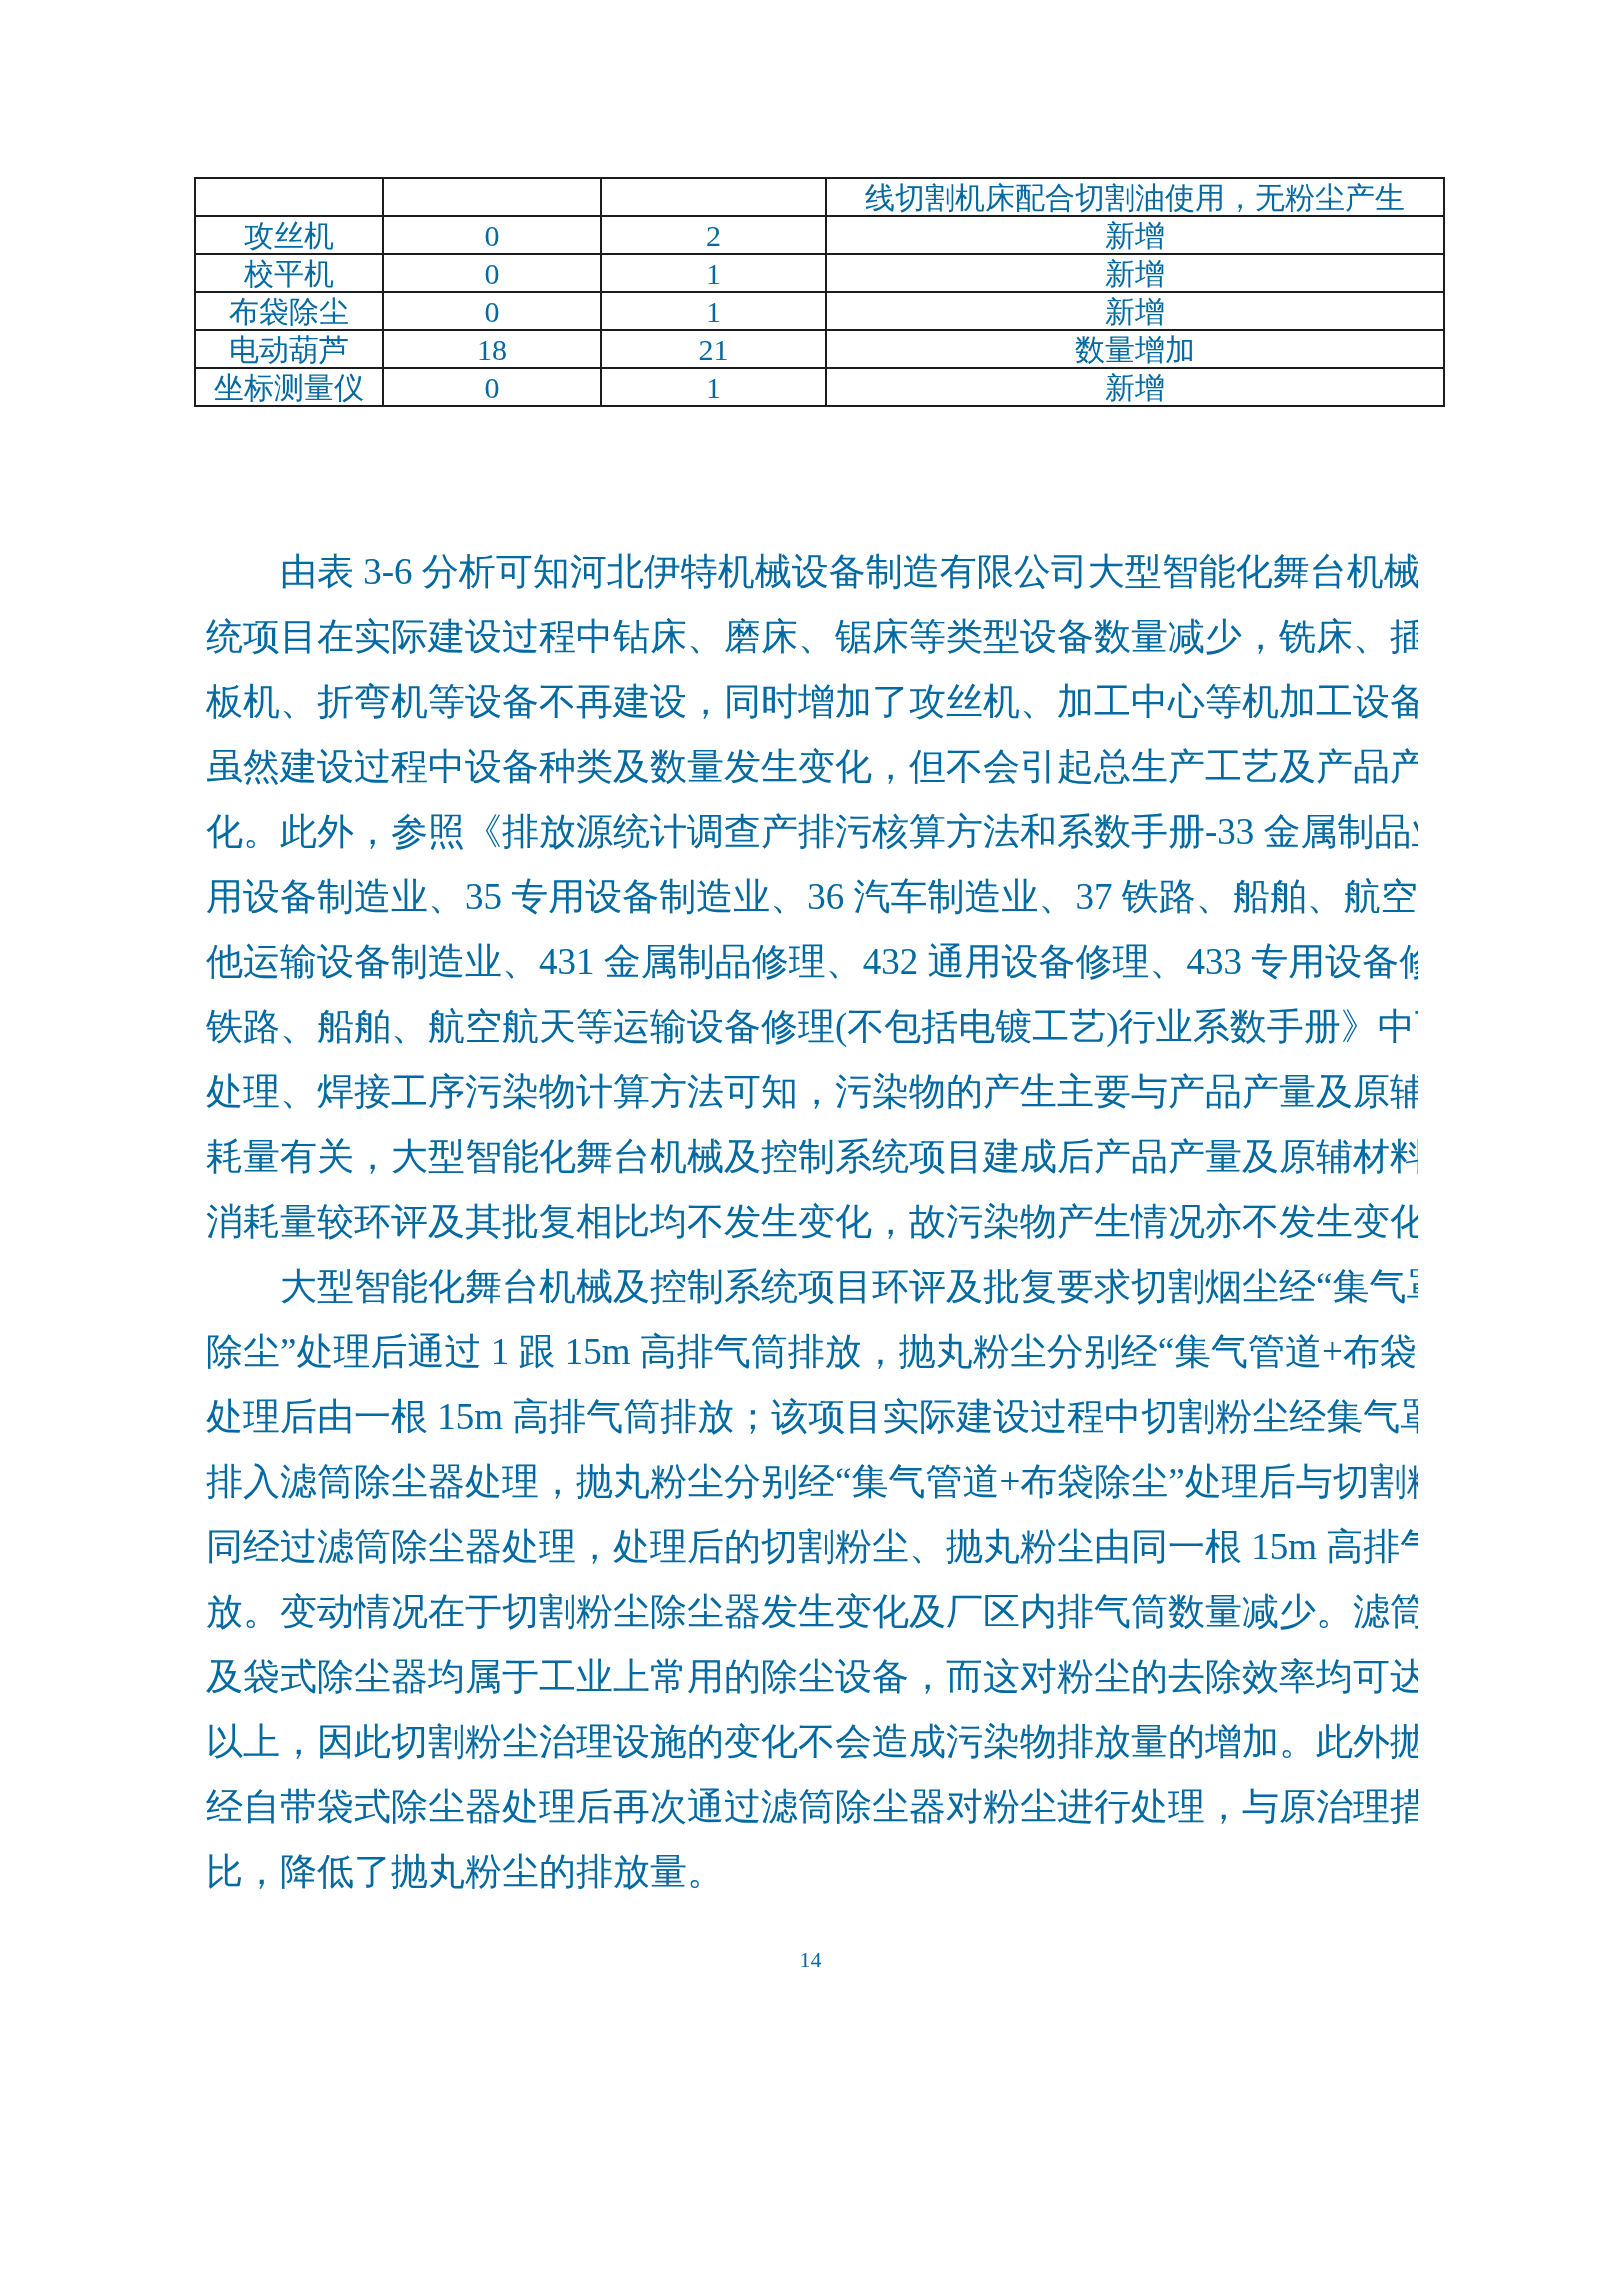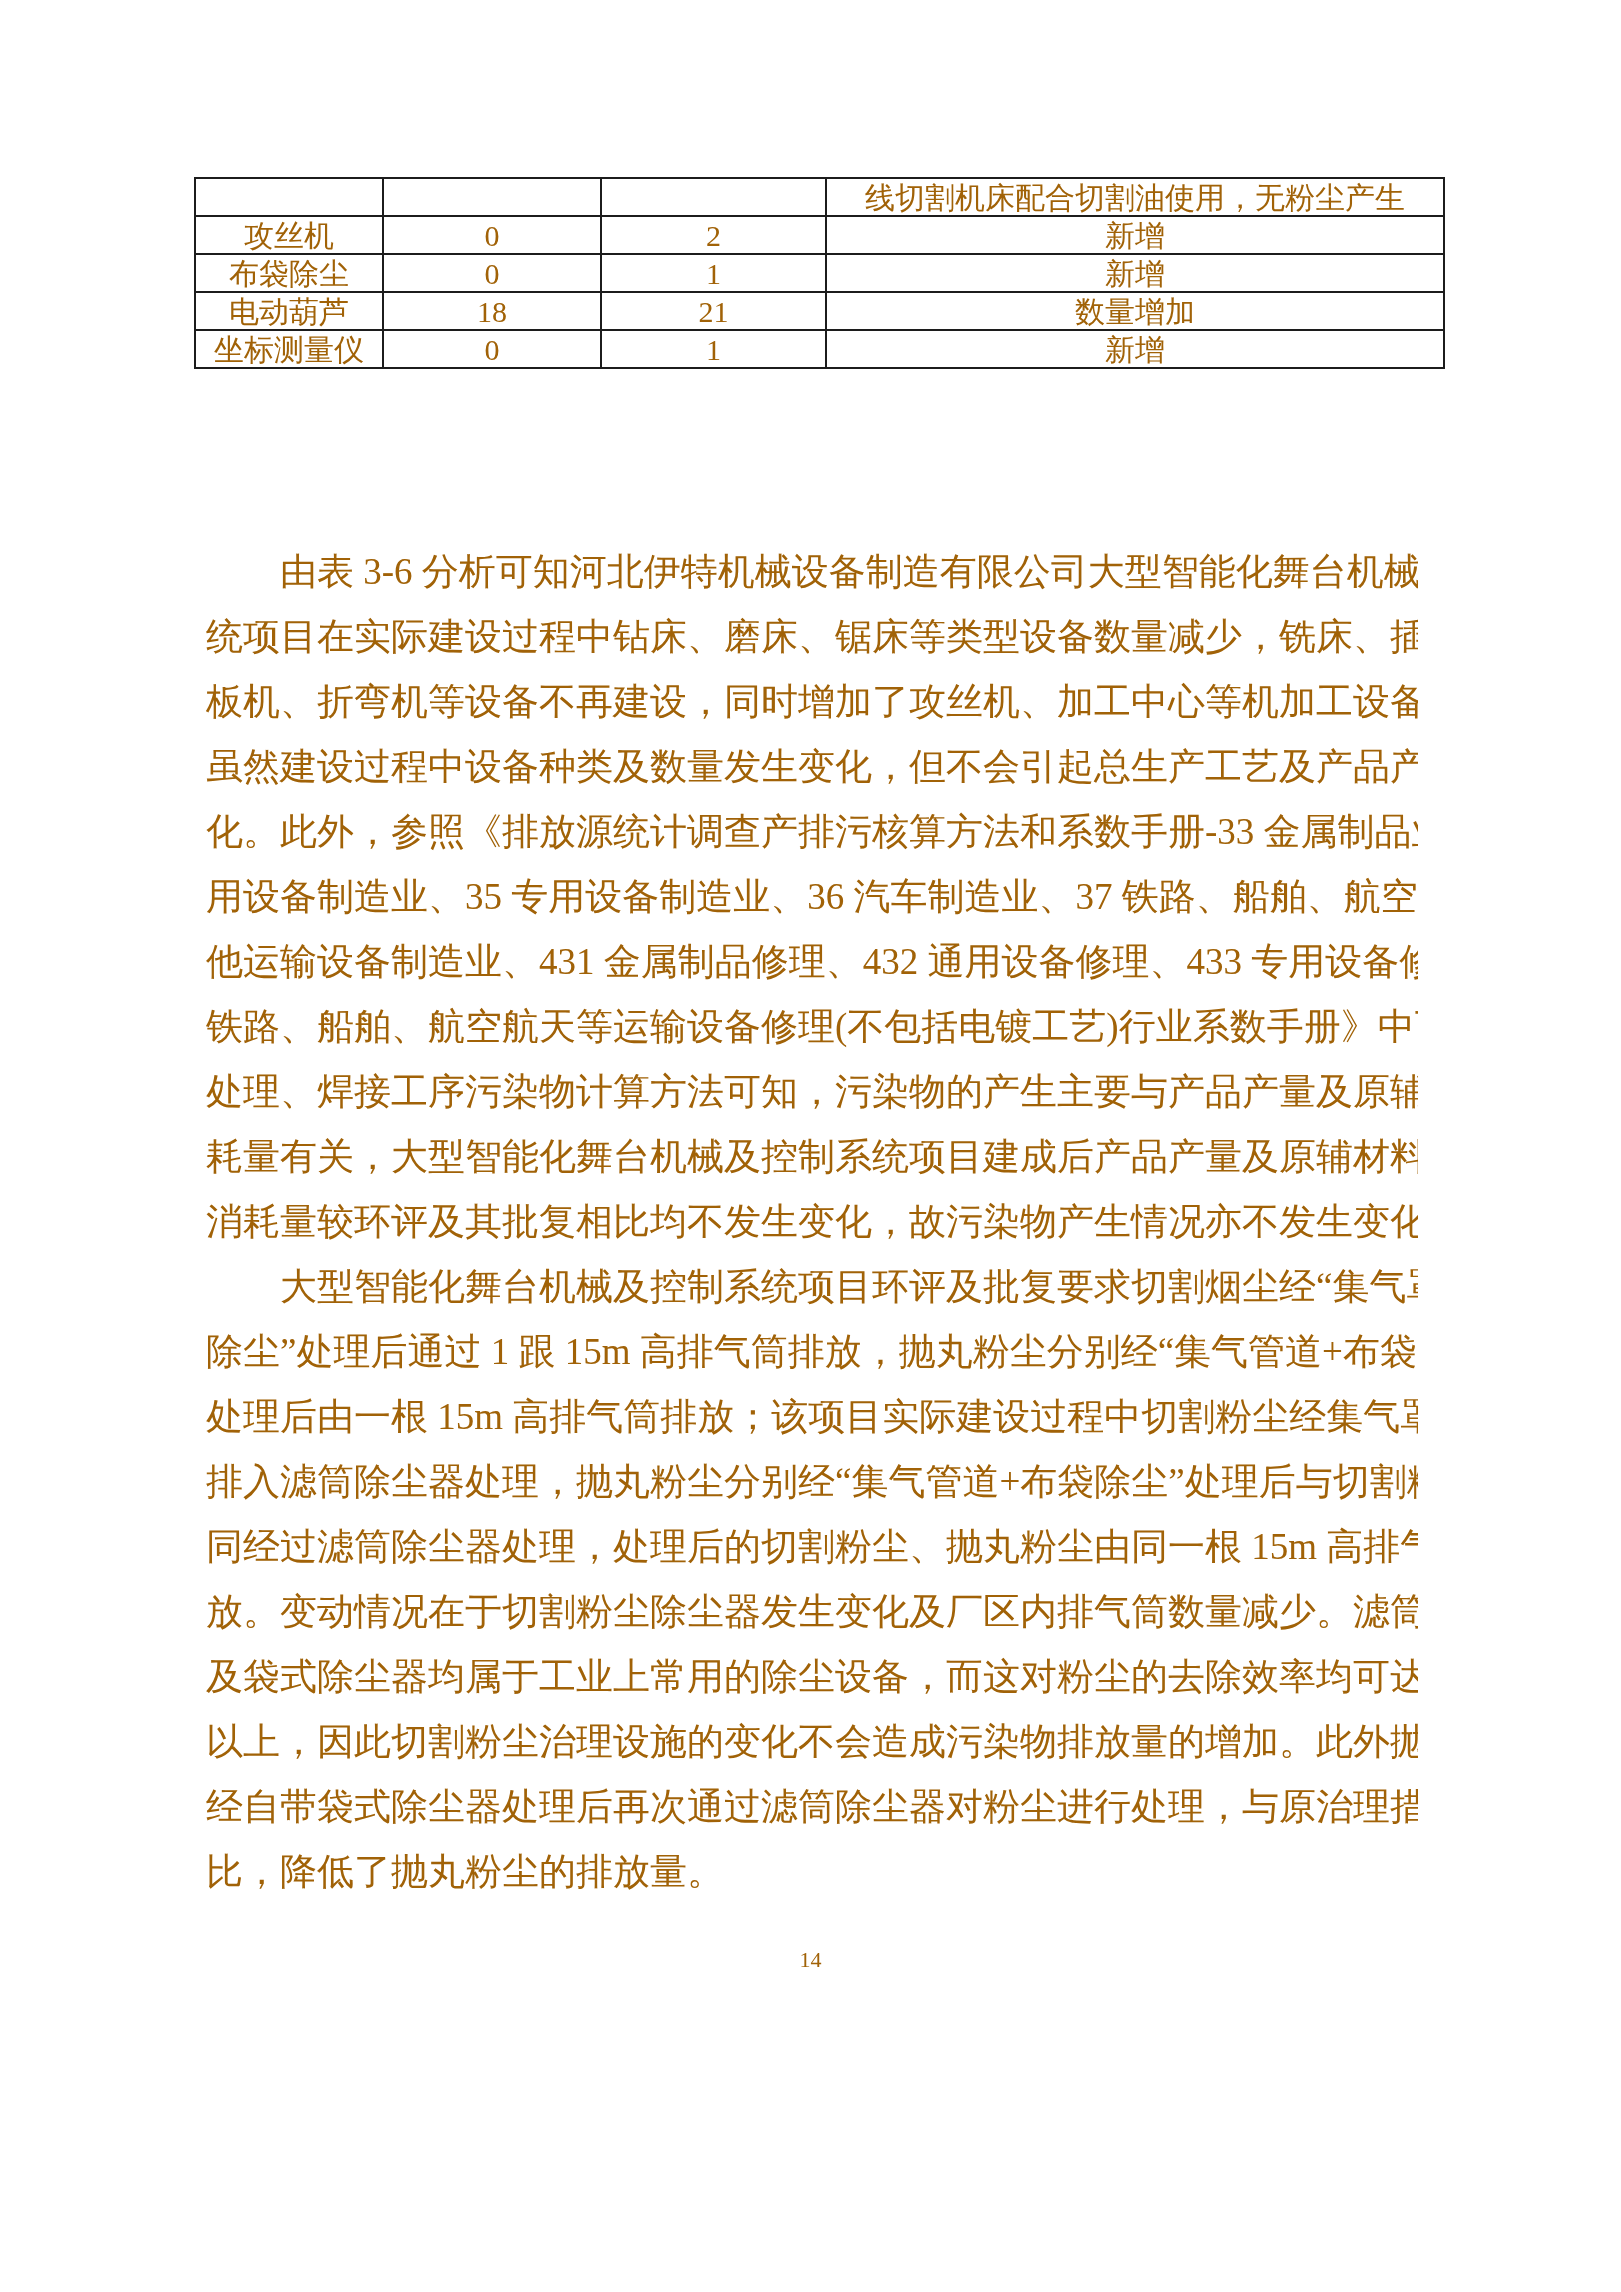--- a/index.html
+++ b/index.html
@@ -6,21 +6,21 @@
     margin: 0;
     padding: 0;
     background: #e8e8e8;
   }
   .page {
     position: relative;
     width: 1621px;
     height: 2293px;
     margin: 0 auto;
     background: #ffffff;
-    color: #a16207;
+    color: #0369a1;
     font-family: "Liberation Serif", "DejaVu Serif", serif;
     overflow: hidden;
   }
 
   
   table.equip {
     position: absolute;
     left: 194px;
     top: 177px;
     width: 1250px;
@@ -92,20 +92,26 @@
         <td></td>
         <td>线切割机床配合切割油使用，无粉尘产生</td>
       </tr>
       <tr>
         <td>攻丝机</td>
         <td>0</td>
         <td>2</td>
         <td>新增</td>
       </tr>
       <tr>
+        <td>校平机</td>
+        <td>0</td>
+        <td>1</td>
+        <td>新增</td>
+      </tr>
+      <tr>
         <td>布袋除尘</td>
         <td>0</td>
         <td>1</td>
         <td>新增</td>
       </tr>
       <tr>
         <td>电动葫芦</td>
         <td>18</td>
         <td>21</td>
         <td>数量增加</td>

